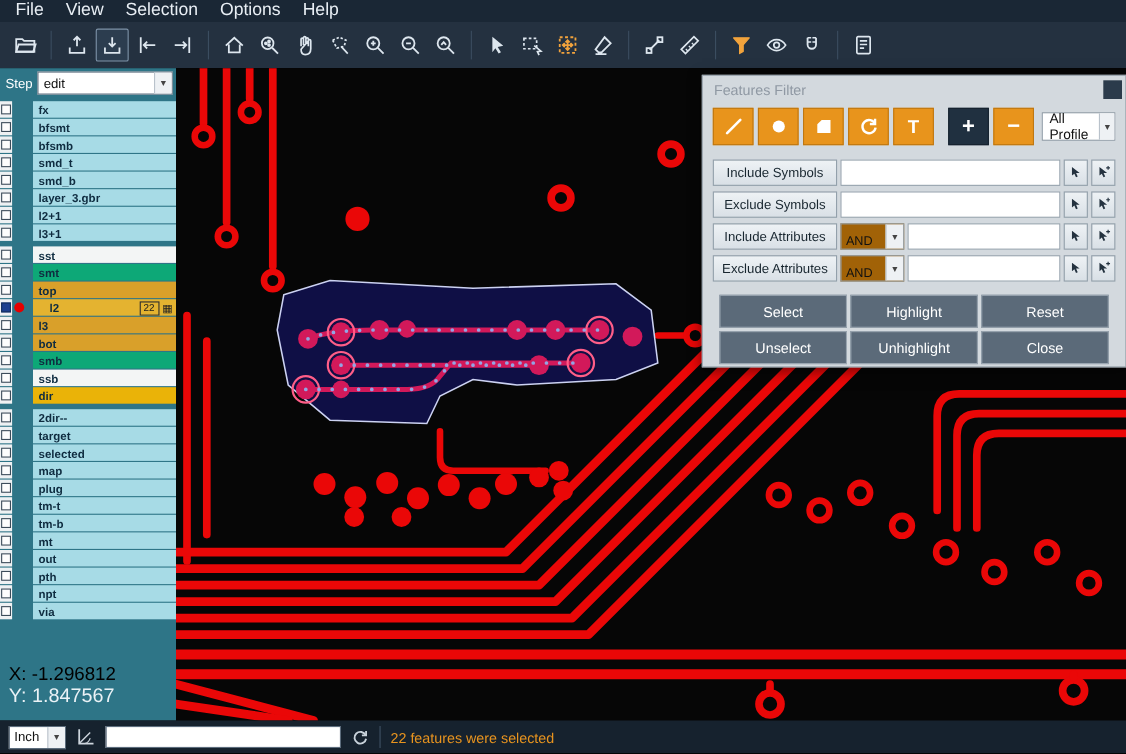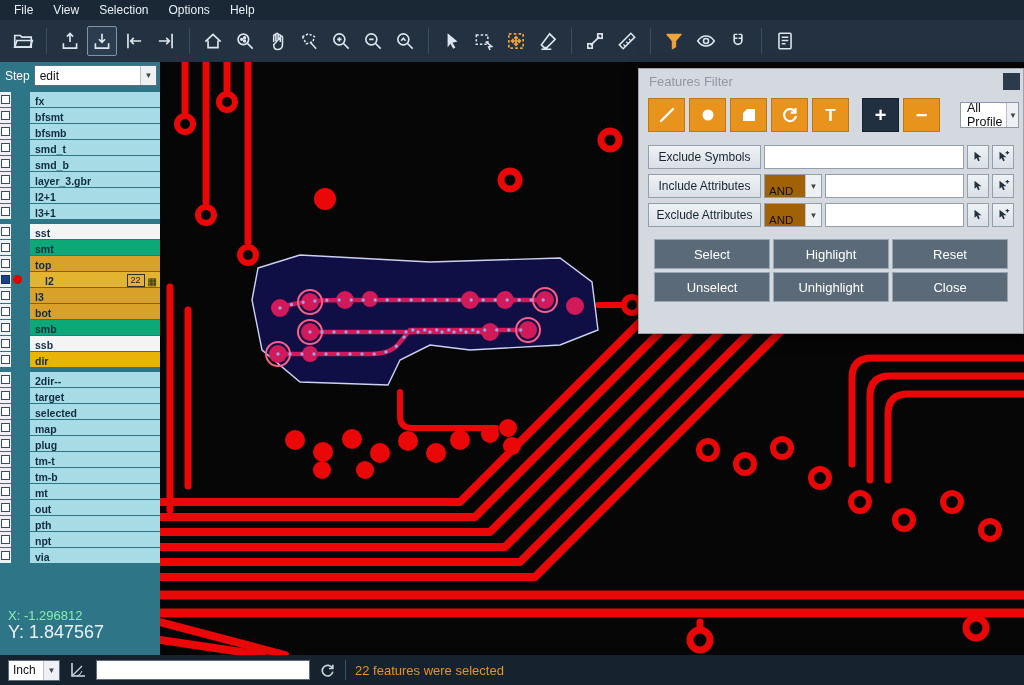--- a/index.html
+++ b/index.html
@@ -2,21 +2,21 @@
 <html><head>
 <meta charset="utf-8">
 <style>
 *{box-sizing:border-box;margin:0;padding:0}
 html,body{background:#000}
 body{font-family:"Liberation Sans",sans-serif}
 .app{position:relative;width:1024px;height:685px;overflow:hidden;background:#0a0a0a}
 
 
 .menubar{position:absolute;left:0;top:0;width:1024px;height:20px;background:#1a2735;display:flex;align-items:center;padding-left:4px}
-.menu-item{color:#e9eff5;font-size:12px;padding:0 10px;line-height:20px;cursor:default}
+.menu-item{color:#e9eff5;font-size:16px;padding:0 10px;line-height:20px;cursor:default}
 
 
 .toolbar{position:absolute;left:0;top:20px;width:1024px;height:42px;background:#243140;display:flex;align-items:center;padding-left:8px;gap:2px}
 .tb-btn{width:30px;height:30px;display:flex;align-items:center;justify-content:center;border-radius:2px;flex:0 0 auto}
 .tb-btn.boxed{border:1px solid #7e93a8;background:#2c3d4f}
 .tb-sep{width:1px;height:26px;background:#3b4d60;margin:0 6px;flex:0 0 auto}
 
 
 .sidebar{position:absolute;left:0;top:62px;width:160px;height:593px;background:#2e7587}
 .step-row{display:flex;align-items:center;height:27px;padding:0 3px;gap:4px}
@@ -30,36 +30,36 @@
 .layer-check::before{content:"";width:7px;height:7px;border:1px solid #3c4c5a;background:#fdfdfd}
 .layer-check.checked::before{background:#1b3f8f;border-color:#12305e}
 .active-dot{position:absolute;left:13px;top:3px;width:9px;height:9px;border-radius:50%;background:#e60000;z-index:2}
 .layer-bar{flex:1;margin-left:19px;display:flex;align-items:flex-end;padding:0 3px 0 5px;overflow:hidden}
 .layer-bar.active{padding-left:15px}
 .layer-name{font-size:10.5px;color:#0f2c40;font-weight:bold;white-space:nowrap}
 .layer-badge{margin-left:auto;font-size:9px;border:1px solid #2e2e2e;padding:0 3px;line-height:11px;color:#1c1c1c}
 .layer-grid{font-size:10px;color:#222;margin-left:3px;line-height:1}
 .lc-cyan{background:#a7dbe6}.lc-white{background:#f3f5f5}.lc-green{background:#0da877}
 .lc-yellow{background:#d9a02a}.lc-yellowb{background:#e4b330}.lc-gray{background:#eab308}
-.coord-x{position:absolute;left:8px;bottom:32px;color:#86efac;font-size:13px}
+.coord-x{position:absolute;left:8px;bottom:32px;color:#000000;font-size:17px}
 .coord-y{position:absolute;left:8px;bottom:12px;color:#eaf2f6;font-size:18px}
 
 
 .canvas{position:absolute;left:160px;top:62px;width:864px;height:593px;background:#050505}
 
 
 .dialog{position:absolute;left:638px;top:68px;width:386px;height:266px;background:#d3d9de;border:1px solid #99a4ad;box-shadow:0 3px 12px rgba(0,0,0,.5);z-index:5}
 .dlg-title{height:25px;display:flex;align-items:center;padding-left:10px;color:#8f98a3;font-size:13px;position:relative}
 .dlg-close{position:absolute;right:3px;top:4px;width:17px;height:17px;background:#2b3b4b}
 .tool-row{display:flex;align-items:center;gap:4px;padding:4px 9px 8px}
 .tool-btn{width:37px;height:34px;background:#e8941c;border:1px solid #bf7711;display:flex;align-items:center;justify-content:center;color:#fff;flex:0 0 auto}
 .tool-btn.dark{background:#203040;border-color:#16222e;margin-left:9px}
 .big-glyph{font-size:20px;font-weight:bold;line-height:1}
 .t-glyph{font-size:17px;font-weight:bold;line-height:1}
-.profile-combo{flex:1;margin-left:16px;height:26px;background:#fff;border:1px solid #8d99a4;display:flex;align-items:center;font-size:12.5px;color:#111;padding-left:6px}
+.profile-combo{flex:1;margin-left:3px;height:26px;background:#fff;border:1px solid #8d99a4;display:flex;align-items:center;font-size:12.5px;color:#111;padding-left:6px}
 .flt-row{display:flex;align-items:center;gap:3px;margin:5px 9px;height:24px}
 .row-label{width:113px;height:24px;background:linear-gradient(#eef2f5,#d9e0e6);border:1px solid #93a0ab;font-size:12px;color:#18262f;display:flex;align-items:center;justify-content:center;flex:0 0 auto}
 .row-input{flex:1;height:24px;background:#fff;border:1px solid #93a0ab;font-size:12px;padding:0 4px;min-width:0}
 .and-combo{width:58px;height:24px;background:#a16207;border:1px solid #93a0ab;font-size:11.5px;color:#111;display:flex;align-items:flex-end;padding-left:4px;flex:0 0 auto}
 .mini-btn{width:22px;height:24px;background:linear-gradient(#eef2f5,#d9e0e6);border:1px solid #93a0ab;display:flex;align-items:center;justify-content:center;flex:0 0 auto}
 .act-grid{display:grid;grid-template-columns:repeat(3,1fr);gap:3px;padding:7px 15px 0}
 .act-btn{height:30px;background:#5b6a79;border:1px solid #9aa6b1;color:#fff;font-size:13px;display:flex;align-items:center;justify-content:center}
 
 
 .statusbar{position:absolute;left:0;top:655px;width:1024px;height:30px;background:#16222e;display:flex;align-items:center;padding-left:8px;gap:9px}
@@ -542,20 +542,35 @@
         </div>
       <div class="tool-btn t-glyph">T</div>
       <div class="tool-btn dark big-glyph">+</div>
       <div class="tool-btn big-glyph">−</div>
       <div class="profile-combo">
         <span>All Profile</span>
         <span class="combo-caret">▼</span>
       </div>
     </div>
     <div class="flt-row">
+      <div class="row-label">Include Symbols</div>
+      <input class="row-input" value="" style="">
+      <div class="mini-btn">
+          <svg width="14" height="14" viewBox="0 0 16 16">
+            <path d="M4 2v9l2.5-2 1.7 3.8 1.8-.8-1.7-3.8H12z" fill="#24323f"></path>
+          </svg>
+        </div>
+      <div class="mini-btn">
+          <svg width="14" height="14" viewBox="0 0 16 16">
+            <path d="M4 2v9l2.5-2 1.7 3.8 1.8-.8-1.7-3.8H12z" fill="#24323f"></path>
+            <path d="M11 3h4M13 1v4" stroke="#24323f" stroke-width="1.2"></path>
+          </svg>
+        </div>
+    </div>
+    <div class="flt-row">
       <div class="row-label">Exclude Symbols</div>
       <input class="row-input" value="" style="">
       <div class="mini-btn">
           <svg width="14" height="14" viewBox="0 0 16 16">
             <path d="M4 2v9l2.5-2 1.7 3.8 1.8-.8-1.7-3.8H12z" fill="#24323f"></path>
           </svg>
         </div>
       <div class="mini-btn">
           <svg width="14" height="14" viewBox="0 0 16 16">
             <path d="M4 2v9l2.5-2 1.7 3.8 1.8-.8-1.7-3.8H12z" fill="#24323f"></path>

